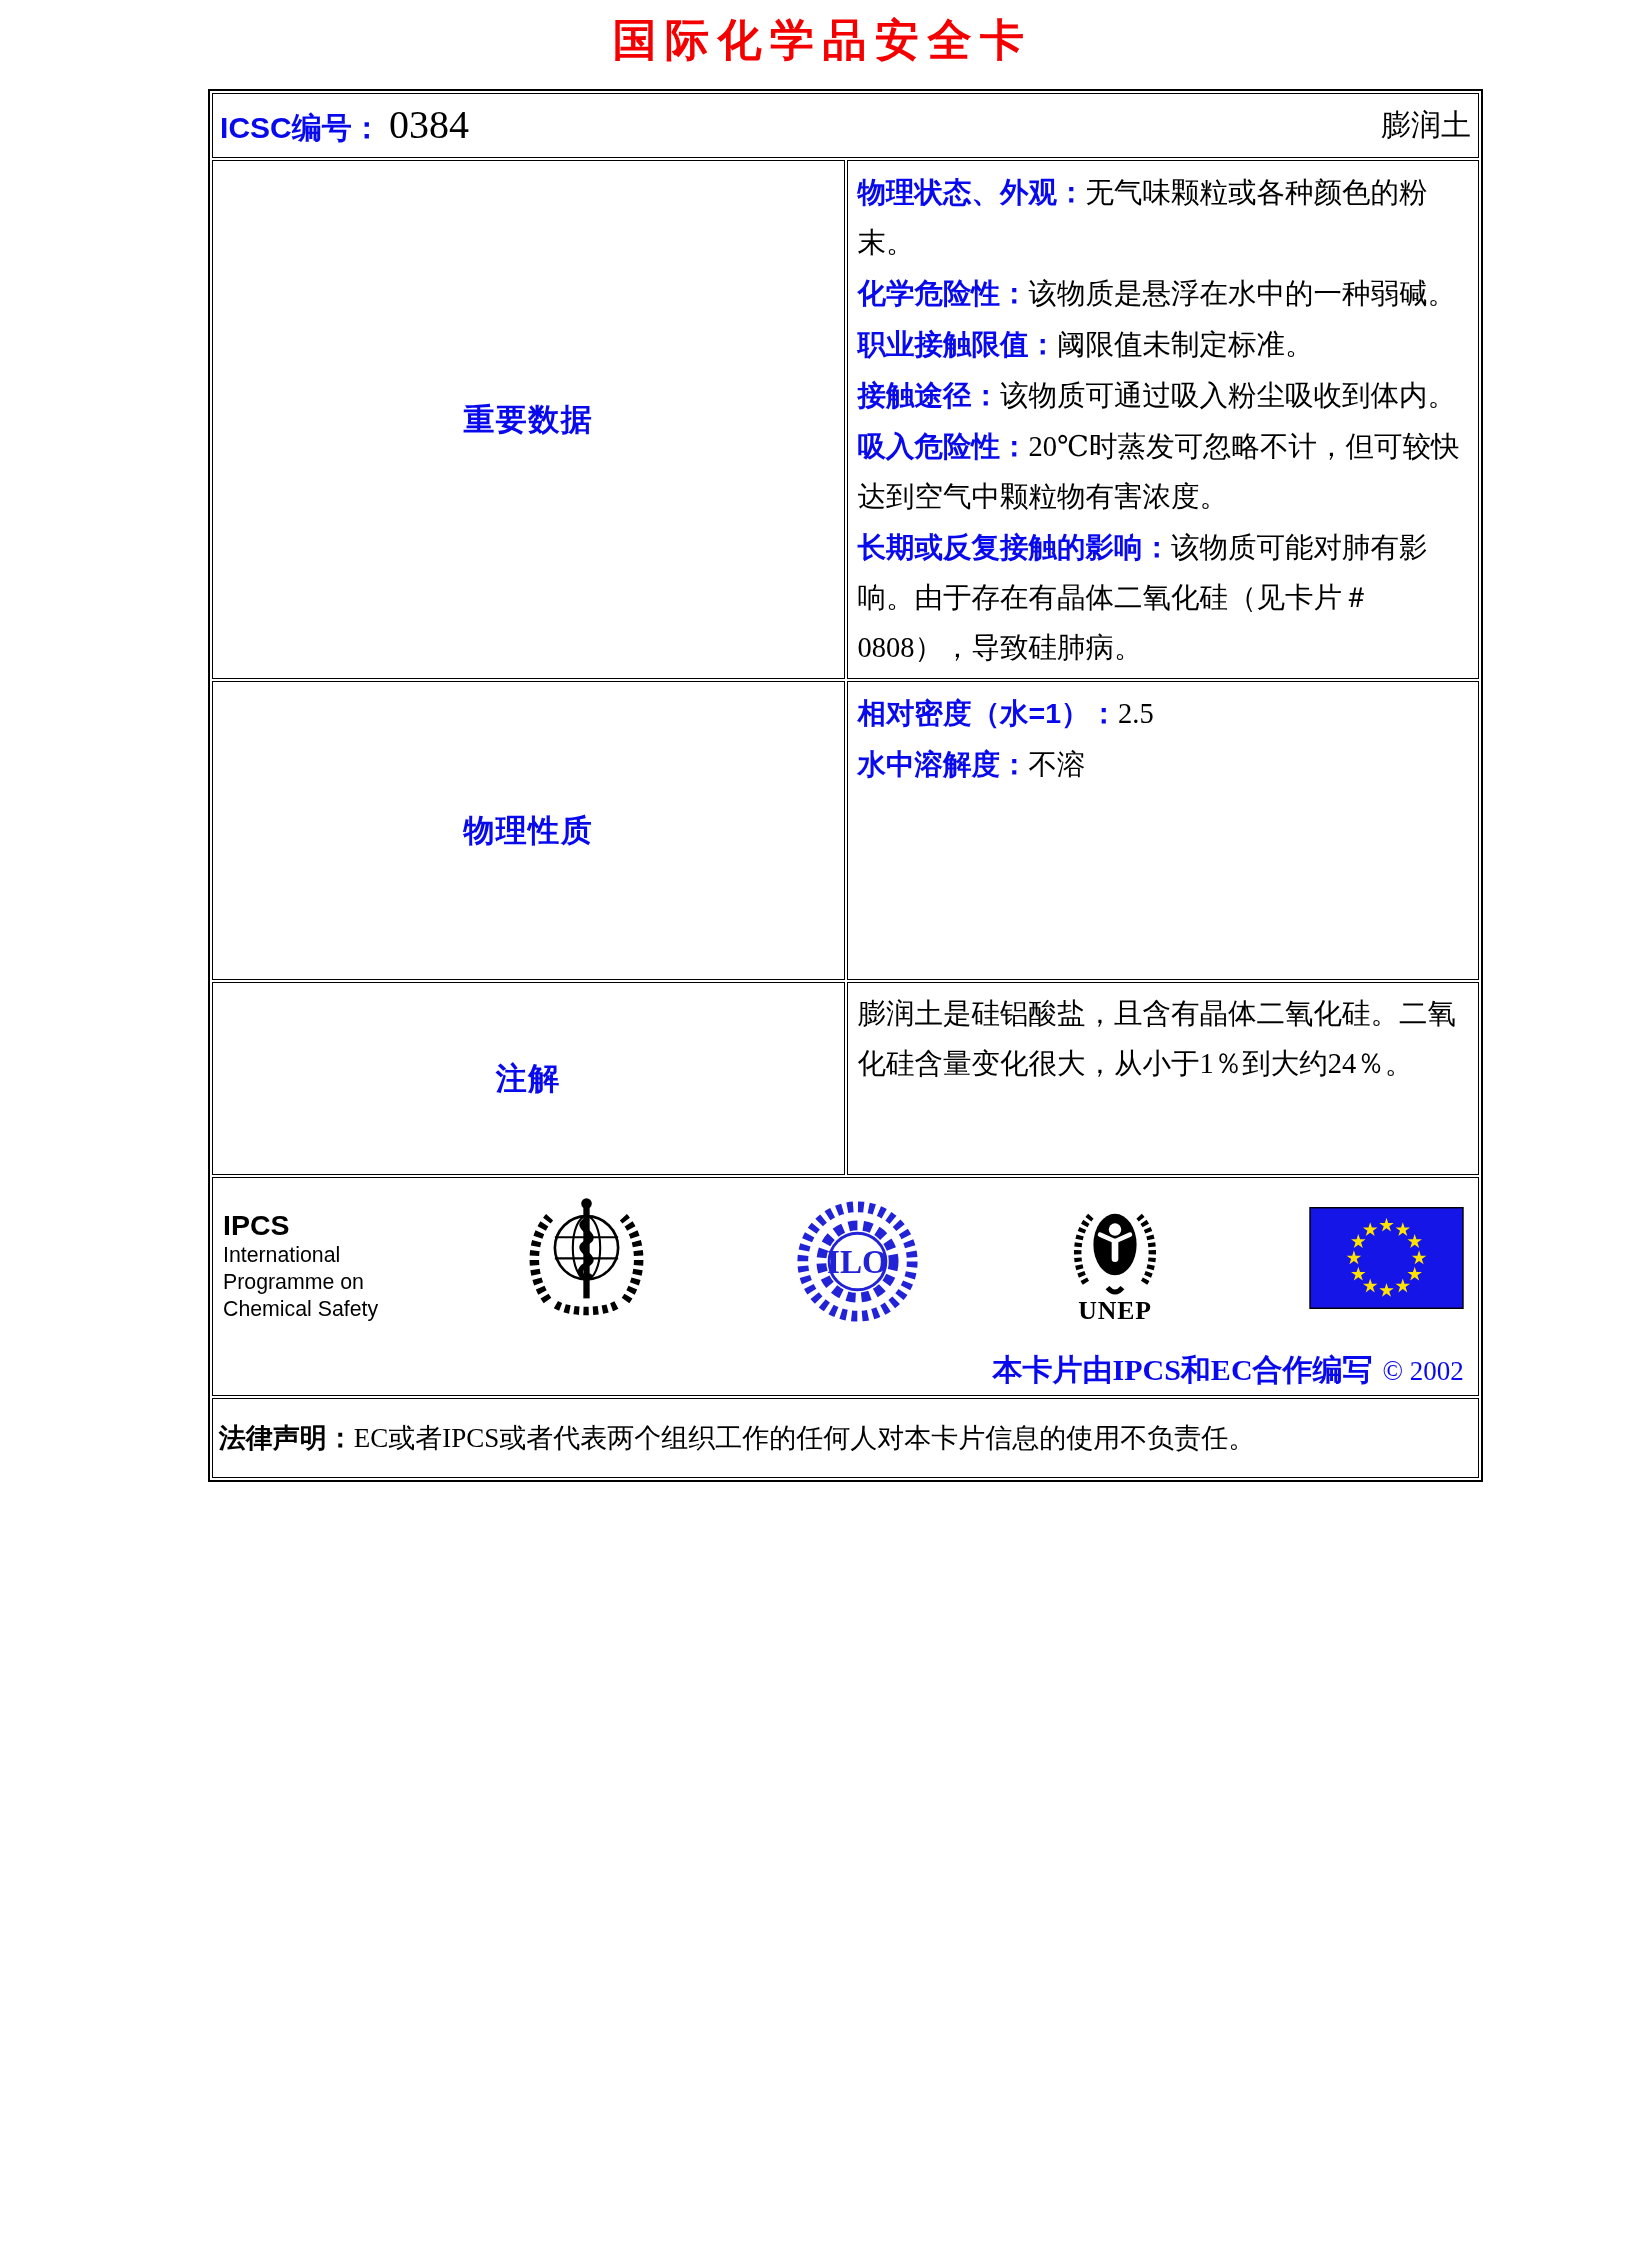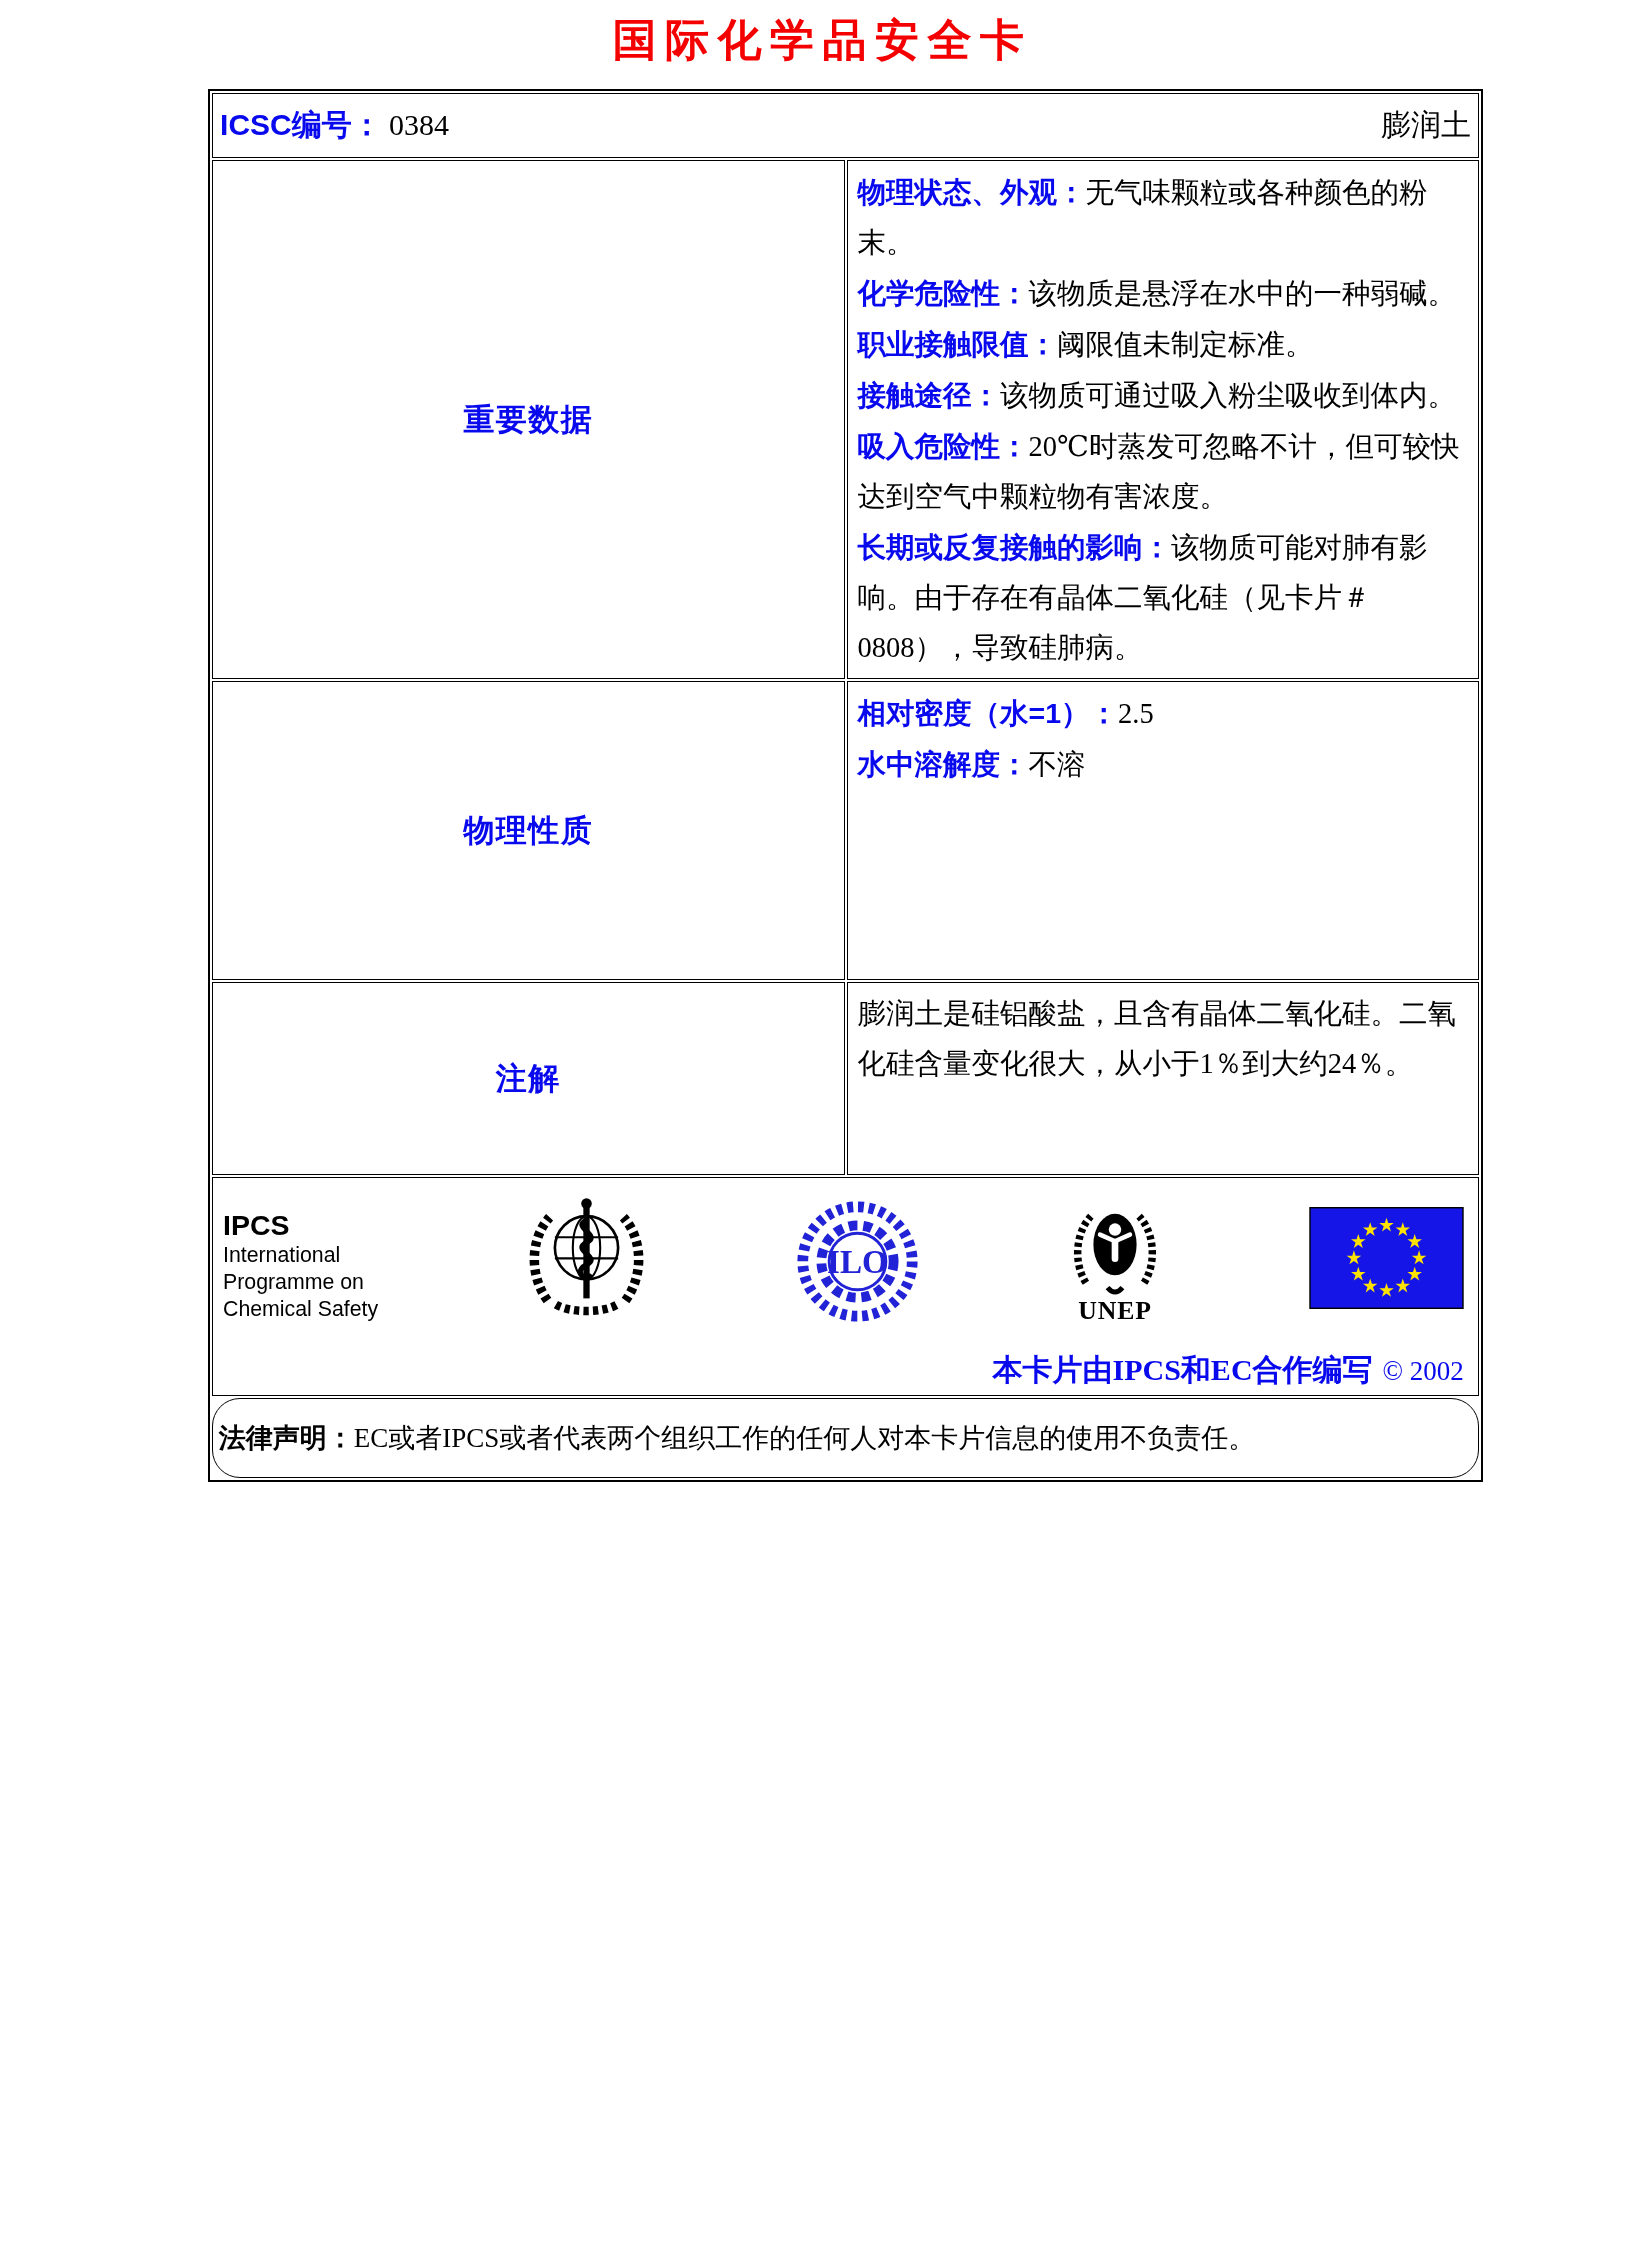--- a/index.html
+++ b/index.html
@@ -41,29 +41,29 @@
   }
   .prop-val{color:#000;}
   
   tr.r1 td{height:65px;}
   tr.r2 td{height:500px;}
   tr.r3 td{height:299px;}
   tr.r4 td{height:147px;}
   tr.r5 td{height:193px;}
   tr.r6 td{height:118px;}
   tr.r7 td{height:198px;}
-  tr.r8 td{height:80px;border-radius:28px;}
+  tr.r8 td{height:80px;}
   
   .hdr-cell{vertical-align:middle;padding:0 7.1px;}
   .hdr-flex{display:flex;align-items:center;justify-content:space-between;}
   .icsc-label{
     color:var(--accent-blue);font-weight:bold;font-size:30px;
     font-family:"Liberation Sans","DejaVu Sans",sans-serif;
   }
-  .icsc-number{font-size:30px;margin-left:7.1px;}
+  .icsc-number{font-size:40px;margin-left:7.1px;}
   .chem-name{font-size:30px;}
   
   .logos-cell{vertical-align:top;padding:10px 14.2px 4.3px 10px;}
   .logos-flex{display:flex;align-items:flex-start;justify-content:space-between;}
   .ipcs-block{
     font-family:"Liberation Sans","DejaVu Sans",sans-serif;
     font-size:21.3px;line-height:27px;padding-top:20px;
   }
   .ipcs-title{font-weight:bold;font-size:28.5px;line-height:34px;}
   .who-logo{margin-top:4.3px;}

